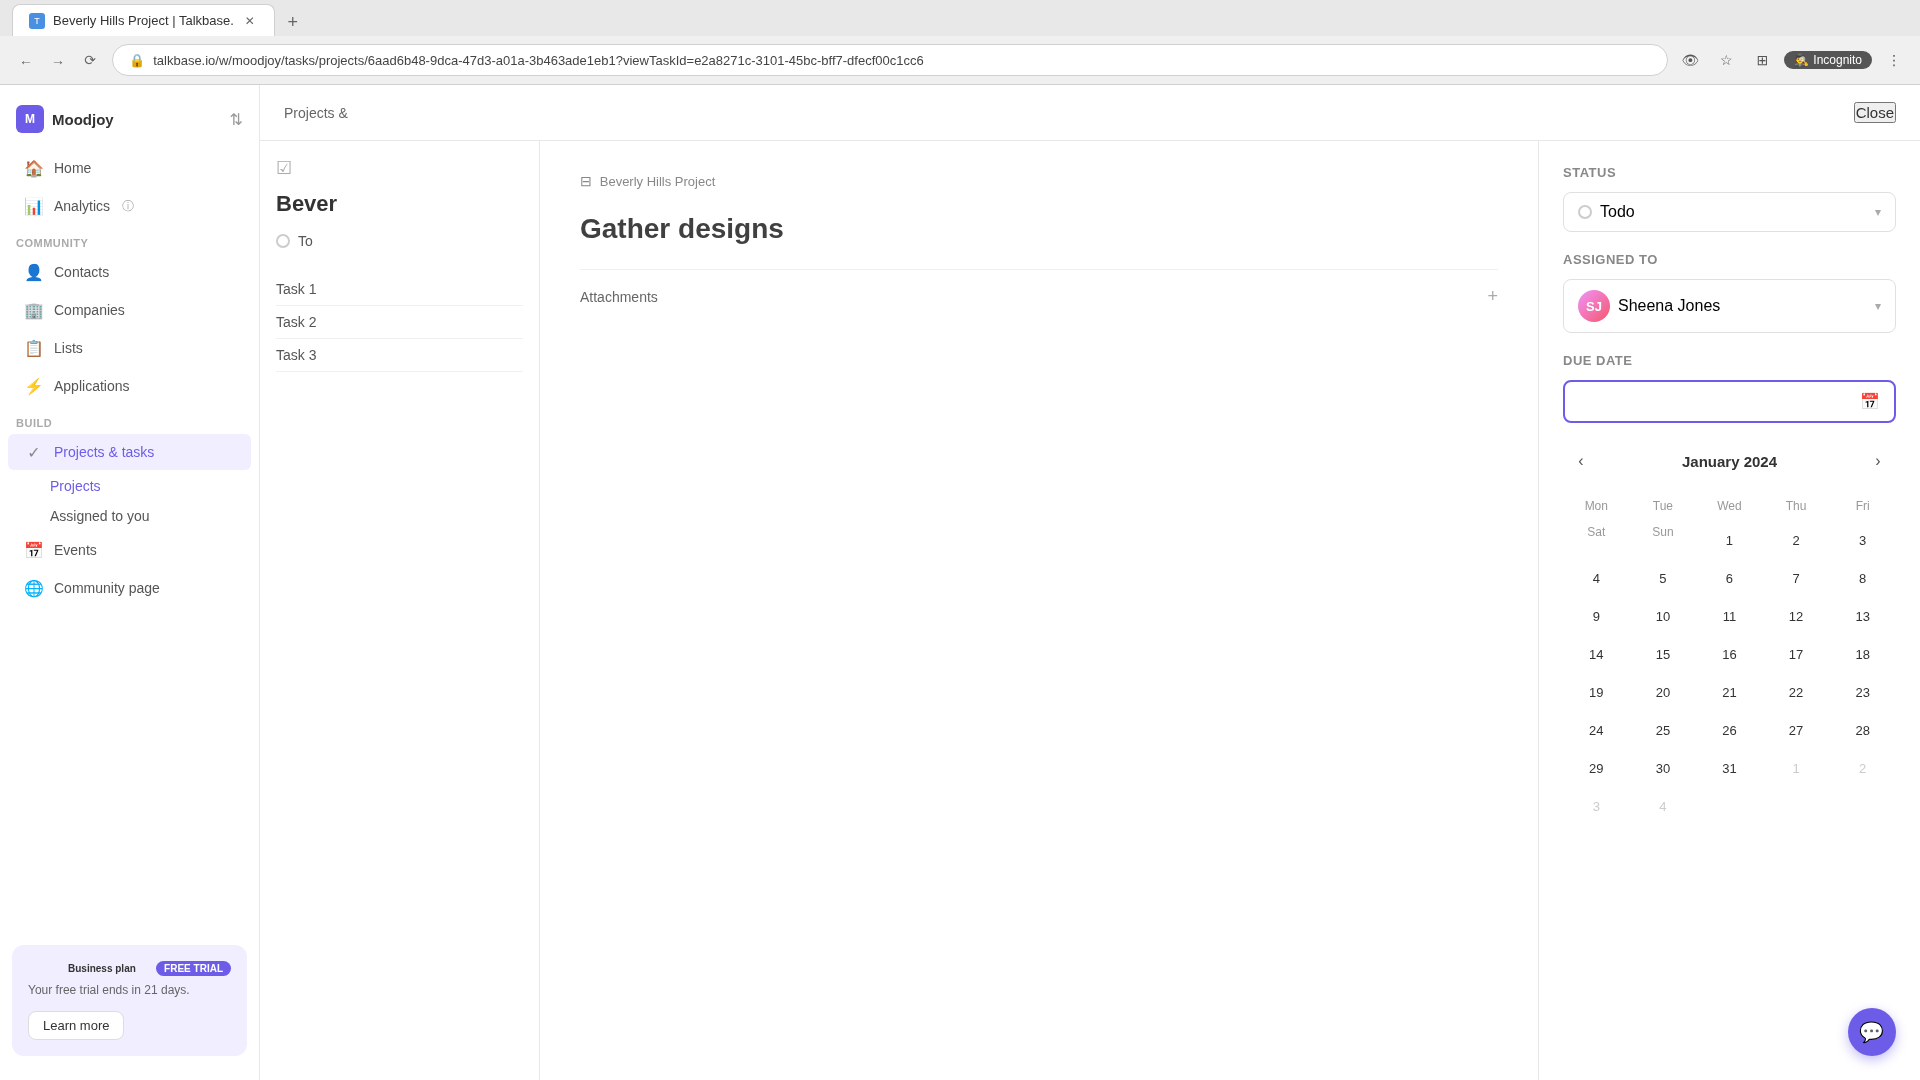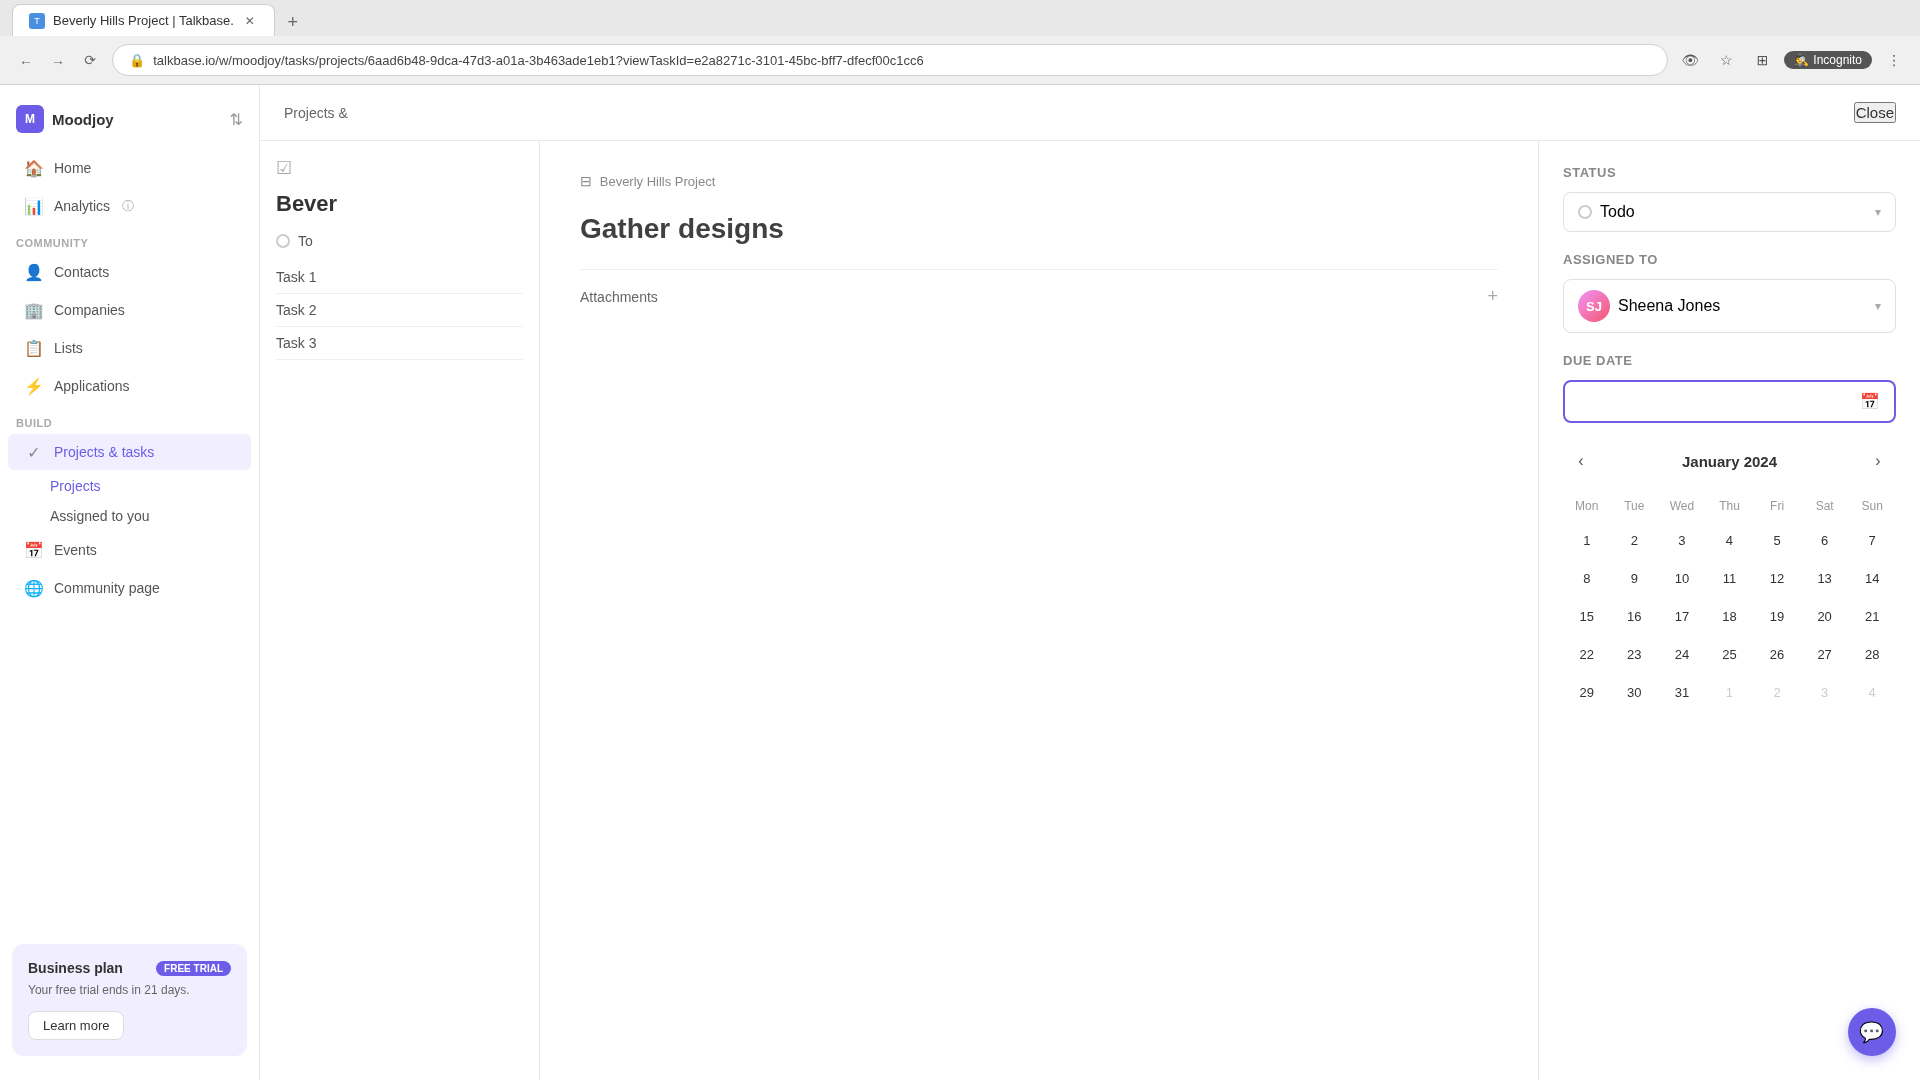--- a/index.html
+++ b/index.html
@@ -32,38 +32,38 @@
     .sidebar-expand { color: #999; cursor: pointer; }
     .sidebar-nav-item { display: flex; align-items: center; gap: 10px; padding: 8px 16px; cursor: pointer; color: #555; font-size: 14px; border-radius: 6px; margin: 1px 8px; }
     .sidebar-nav-item.active { background: #f0eeff; color: #6c5ce7; }
     .sidebar-nav-icon { width: 20px; height: 20px; display: flex; align-items: center; justify-content: center; font-size: 16px; color: #888; }
     .sidebar-section-label { font-size: 11px; font-weight: 600; color: #aaa; text-transform: uppercase; letter-spacing: 0.5px; padding: 12px 16px 4px; }
     .sidebar-sub-item { display: flex; align-items: center; gap: 10px; padding: 6px 16px 6px 42px; cursor: pointer; color: #555; font-size: 14px; border-radius: 6px; margin: 1px 8px; }
     .sidebar-sub-item.active { color: #6c5ce7; font-weight: 500; }
     .sidebar-info-icon { font-size: 12px; color: #aaa; margin-left: 2px; }
     .business-plan-box { margin: 12px; padding: 16px; background: #f0eeff; border-radius: 12px; }
     .bp-header { display: flex; align-items: center; justify-content: space-between; margin-bottom: 6px; }
-    .bp-title { font-weight: 600; font-size: 14px; color: #333; }
+    .bp-title { font-weight: 600; font-size: 10px; color: #333; margin-left: 40px; }
     .bp-badge { background: #6c5ce7; color: white; font-size: 10px; padding: 2px 8px; border-radius: 10px; font-weight: 600; }
     .bp-desc { font-size: 12px; color: #666; margin-bottom: 12px; line-height: 1.4; }
     .bp-btn { background: white; border: 1px solid #ddd; border-radius: 8px; padding: 6px 14px; font-size: 13px; color: #333; cursor: pointer; }
 
     
     .main-content { flex: 1; display: flex; flex-direction: column; overflow: hidden; background: #fafafa; }
     .main-header { background: white; border-bottom: 1px solid #e8e8e8; padding: 0 24px; display: flex; align-items: center; height: 56px; }
     .breadcrumb { font-size: 14px; color: #666; }
     .close-btn { margin-left: auto; font-size: 15px; color: #333; cursor: pointer; font-weight: 500; }
 
     
     .content-area { flex: 1; display: flex; overflow: hidden; position: relative; }
 
     
     .project-panel { width: 280px; background: white; border-right: 1px solid #e8e8e8; padding: 16px; flex-shrink: 0; overflow-y: auto; }
     .project-title { font-size: 22px; font-weight: 700; color: #333; margin-bottom: 16px; }
-    .task-status-row { display: flex; align-items: center; gap: 8px; margin-bottom: 12px; }
+    .task-status-row { display: flex; align-items: center; gap: 8px; margin-bottom: 24px; }
     .status-dot { width: 14px; height: 14px; border-radius: 50%; border: 2px solid #ccc; }
     .task-item { padding: 8px 0; border-bottom: 1px solid #f0f0f0; font-size: 14px; color: #555; }
 
     
     .task-detail { flex: 1; background: white; padding: 32px 40px; overflow-y: auto; }
     .task-breadcrumb { display: flex; align-items: center; gap: 8px; color: #888; font-size: 13px; margin-bottom: 24px; }
     .task-breadcrumb-icon { font-size: 14px; }
     .task-title { font-size: 28px; font-weight: 700; color: #404040; margin-bottom: 24px; }
     .task-description { color: #aaa; font-size: 14px; margin-bottom: 32px; font-style: italic; }
     .attachments-row { display: flex; align-items: center; justify-content: space-between; padding: 16px 0; border-top: 1px solid #f0f0f0; color: #666; font-size: 14px; }
@@ -78,21 +78,21 @@
     .dropdown-chevron { color: #aaa; font-size: 12px; }
     .avatar-placeholder { width: 32px; height: 32px; border-radius: 50%; background: linear-gradient(135deg, #f093fb, #f5576c); display: flex; align-items: center; justify-content: center; color: white; font-size: 13px; font-weight: 600; }
     .due-date-input { border: 2px solid #6c5ce7; border-radius: 8px; padding: 10px 14px; display: flex; align-items: center; justify-content: space-between; cursor: pointer; margin-bottom: 16px; }
     .calendar-icon { color: #aaa; font-size: 16px; }
 
     
     .calendar-container { background: white; border-radius: 8px; }
     .calendar-header { display: flex; align-items: center; justify-content: space-between; padding: 8px 4px; margin-bottom: 12px; }
     .cal-nav-btn { width: 28px; height: 28px; border-radius: 50%; border: none; background: transparent; cursor: pointer; color: #555; font-size: 16px; display: flex; align-items: center; justify-content: center; }
     .cal-month-title { font-size: 15px; font-weight: 600; color: #333; }
-    .cal-grid { display: grid; grid-template-columns: repeat(7, 1fr); gap: 0; }
+    .cal-grid { display: grid; grid-template-columns: repeat(5, 1fr); gap: 0; }
     .cal-day-header { text-align: center; font-size: 12px; color: #999; font-weight: 500; padding: 4px 0 8px; }
     .cal-day { width: 36px; height: 36px; display: flex; align-items: center; justify-content: center; font-size: 13px; color: #333; cursor: pointer; border-radius: 50%; margin: 1px auto; }
     .cal-day.other-month { color: #ccc; }
 
     
     .chat-fab { position: fixed; bottom: 24px; right: 24px; width: 48px; height: 48px; background: #6c5ce7; border-radius: 50%; display: flex; align-items: center; justify-content: center; cursor: pointer; color: white; font-size: 20px; box-shadow: 0 4px 12px rgba(108,92,231,0.4); }
   </style>
 </head>
 <body>
 

